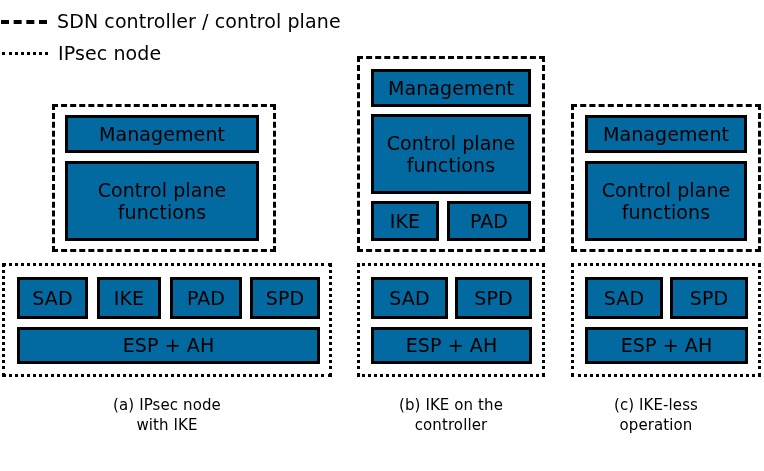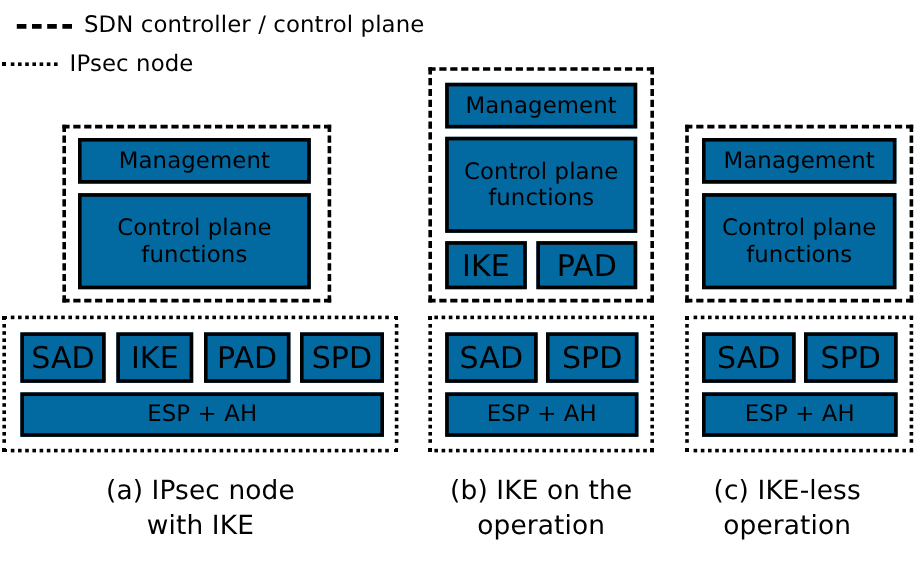--- a/index.html
+++ b/index.html
@@ -67,40 +67,40 @@
     display: flex;
     align-items: center;
     justify-content: center;
     text-align: center;
     font-size: 19px;
     line-height: 1.16;
     white-space: pre-line;
     letter-spacing: 0.1px;
   }
   .box.small {
-    font-size: 25px;
+    font-size: 19px;
     text-align: center;
   }
 
   
   .caption {
     position: absolute;
     text-align: center;
-    font-size: 22px;
+    font-size: 15px;
     line-height: 1.30;
     white-space: pre-line;
     letter-spacing: 0.1px;
   }
 </style>
 </head>
 <body>
 
 <div id="figure">
 
-  <div class="legend-row" style="left:14px; top:12px;justify-content:space-between;">
+  <div class="legend-row" style="left:1px; top:12px;justify-content:space-between;">
     <span class="legend-swatch dashed"></span>
     <span class="legend-label">SDN controller / control plane</span>
   </div>
 
   <div class="legend-row" style="left:2px; top:44px;">
     <span class="legend-swatch dotted"></span>
     <span class="legend-label">IPsec node</span>
   </div>
 
   <div class="group controller" style="left:52px; top:104px; width:224px; height:148px;">
@@ -142,21 +142,21 @@
   <div class="group node" style="left:357px; top:263px; width:188px; height:114px;">
   </div>
 
   <div class="box small" style="left:371px; top:277px; width:77px; height:42px;">SAD</div>
 
   <div class="box small" style="left:455px; top:277px; width:77px; height:42px;">SPD</div>
 
   <div class="box" style="left:371px; top:327px; width:161px; height:37px;">ESP + AH</div>
 
   <div class="caption" style="left:326px; top:396px; width:250px;">(b) IKE on the
-operation</div>
+controller</div>
 
   <div class="group controller" style="left:571px; top:104px; width:190px; height:148px;">
   </div>
 
   <div class="box" style="left:585px; top:115px; width:162px; height:38px;">Management</div>
 
   <div class="box" style="left:585px; top:161px; width:162px; height:80px;">Control plane
 functions</div>
 
   <div class="group node" style="left:571px; top:263px; width:190px; height:114px;">

